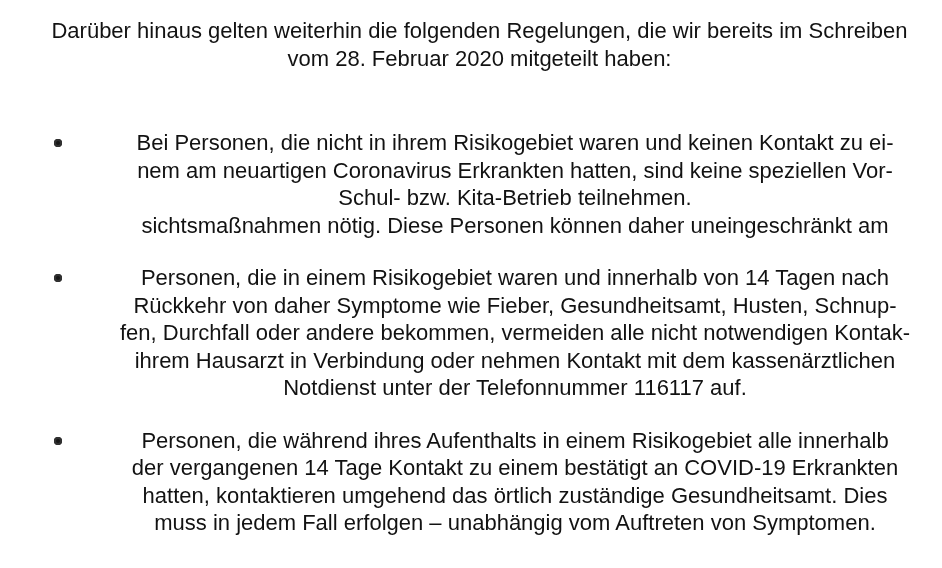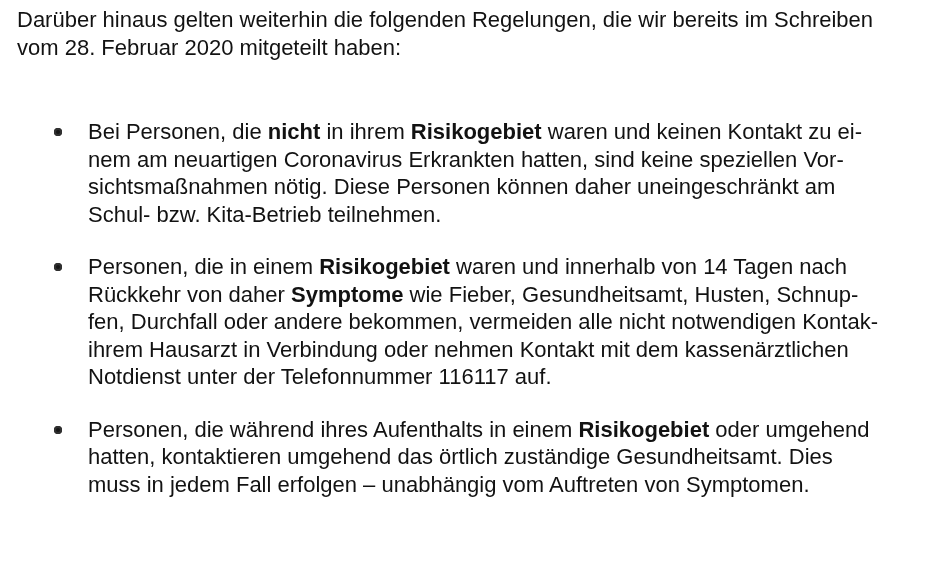--- a/index.html
+++ b/index.html
@@ -10,28 +10,29 @@
   body {
     width: 942px;
     height: 568px;
     overflow: hidden;
     font-family: "Liberation Sans", sans-serif;
     font-size: 22px;
     line-height: 27.5px;
     color: #121212;
   }
   .doc {
-    padding: 6px 0 0 17px;
+    padding: 17px 0 0 17px;
     width: 925px;
+    text-align: center;
   }
   .line {
     white-space: nowrap;
   }
   .line b {
-    font-weight: bold;
+    font-weight: normal;
   }
   .intro {
     margin-bottom: 57px;
   }
   .bullet-list {
     margin: 0;
     padding: 0;
     list-style: none;
   }
   .item {
@@ -60,39 +61,40 @@
       <div class="line"><span>vom 28. Februar 2020 mitgeteilt haben:</span></div>
     </div>
 
   <div class="bullet-list">
 
     <div class="item">
       <span class="dot"></span>
       <div class="item-text">
           <div class="line"><span>Bei Personen, die </span><b>nicht</b><span> in ihrem </span><b>Risikogebiet</b><span> waren und keinen Kontakt zu ei-</span></div>
           <div class="line"><span>nem am neuartigen Coronavirus Erkrankten hatten, sind keine speziellen Vor-</span></div>
+          <div class="line"><span>Schul- bzw. Kita-Betrieb teilnehmen.</span></div>
           <div class="line"><span>sichtsmaßnahmen nötig. Diese Personen können daher uneingeschränkt am</span></div>
-          <div class="line"><span>Schul- bzw. Kita-Betrieb teilnehmen.</span></div>
         </div>
     </div>
 
     <div class="item">
       <span class="dot"></span>
       <div class="item-text">
           <div class="line"><span>Personen, die in einem </span><b>Risikogebiet</b><span> waren und innerhalb von 14 Tagen nach</span></div>
           <div class="line"><span>Rückkehr von daher </span><b>Symptome</b><span> wie Fieber, Gesundheitsamt, Husten, Schnup-</span></div>
           <div class="line"><span>fen, Durchfall oder andere bekommen, vermeiden alle nicht notwendigen Kontak-</span></div>
           <div class="line"><span>ihrem Hausarzt in Verbindung oder nehmen Kontakt mit dem kassenärztlichen</span></div>
           <div class="line"><span>Notdienst unter der Telefonnummer 116117 auf.</span></div>
         </div>
     </div>
 
     <div class="item">
       <span class="dot"></span>
       <div class="item-text">
-          <div class="line"><span>Personen, die während ihres Aufenthalts in einem </span><b>Risikogebiet</b><span> oder umgehend</span></div>
+          <div class="line"><span>Personen, die während ihres Aufenthalts in einem </span><b>Risikogebiet</b><span> alle innerhalb</span></div>
+          <div class="line"><span>der vergangenen 14 Tage </span><b>Kontakt</b><span> zu einem bestätigt an </span><b>COVID-19 Erkrankten</b></div>
           <div class="line"><span>hatten, kontaktieren umgehend das örtlich zuständige Gesundheitsamt. Dies</span></div>
           <div class="line"><span>muss in jedem Fall erfolgen – unabhängig vom Auftreten von Symptomen.</span></div>
         </div>
     </div>
 
   </div>
 </div>
 
 </body></html>

